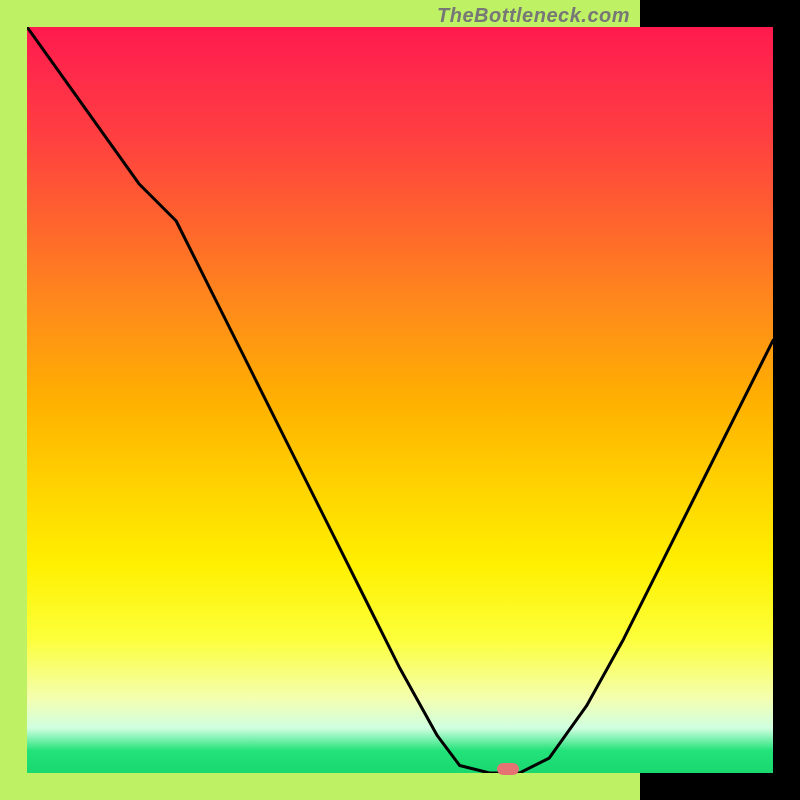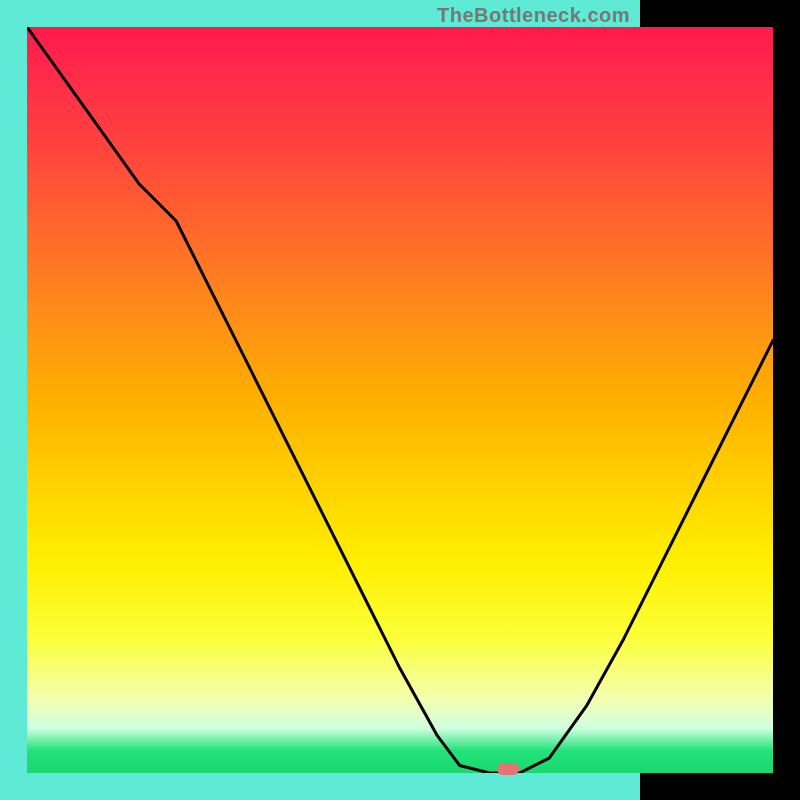--- a/index.html
+++ b/index.html
@@ -8,21 +8,22 @@
     width: 800px;
     height: 800px;
     background: #000;
     overflow: hidden;
     font-family: Arial, Helvetica, sans-serif;
   }
   .frame {
     position: relative;
     width: 640px;
     height: 800px;
-    background: #5eead4;
+    background: #bef264;
+    font-style: italic;
   }
   .watermark {
     position: absolute;
     top: 4px;
     right: 10px;
     color: #777;
     font-size: 20px;
     font-weight: bold;
     letter-spacing: 0.5px;
     z-index: 10;

